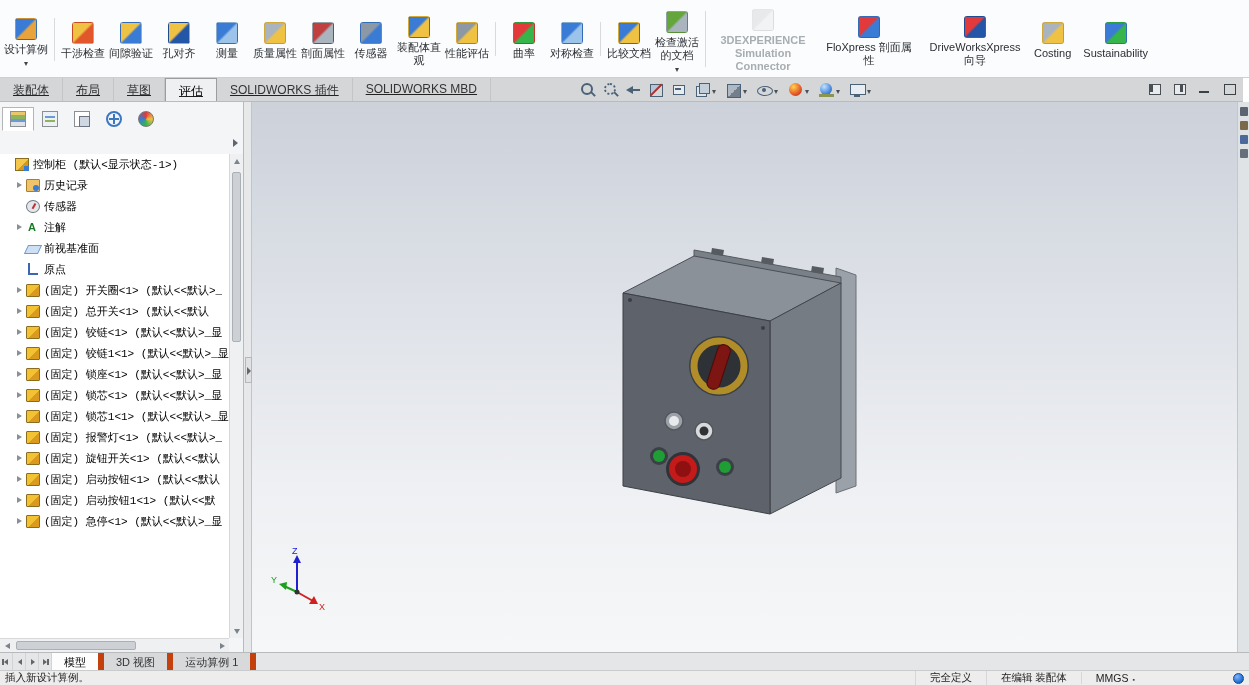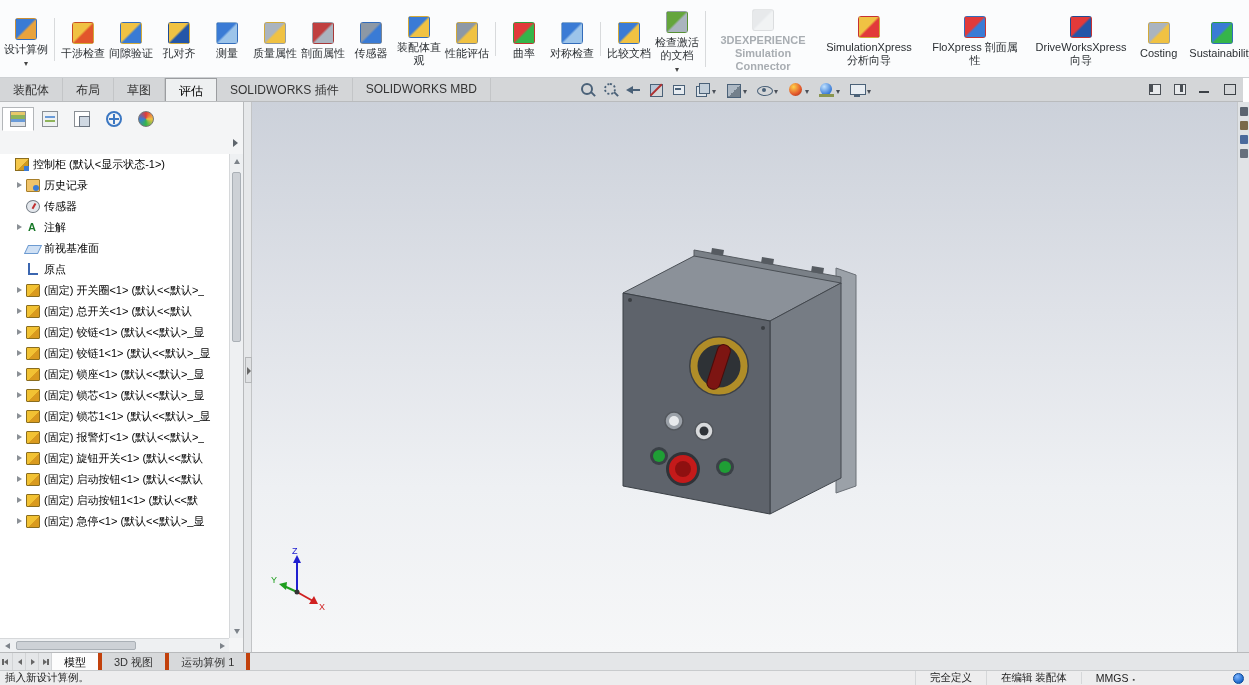--- a/index.html
+++ b/index.html
@@ -20,21 +20,21 @@
   .rb-caret { height:9px; }
   .rb-caret::before { content:"▾"; font-size:8px; color:#444; line-height:9px; }
   .rb-item.disabled .rb-label { color:#a8adb2;font-weight:bold; }
   .rb-item.disabled .rb-icon { opacity:.45; }
   .rb-item.sep { margin-right:9px; }
   .rb-item.sep::after { content:''; position:absolute; right:-5px; top:3px; bottom:4px;
                         width:1px; background:#d8dadc; }
 
   
   #tabbar { position:absolute; top:78px; left:0; right:6px; height:24px; background:#d4d6d8;
-            border-bottom:1px solid #b9bbbd; display:flex; align-items:stretch; }
+            border-bottom:1px solid #b9bbbd; display:flex; align-items:stretch;text-decoration:underline; }
   .cmdtab { padding:4px 13px 3px; font-size:12px; color:#333; border-right:1px solid #c3c5c7;
             cursor:pointer; white-space:nowrap; }
   .cmdtab.active { background:#eef0f1; border:1px solid #9b9da0; border-bottom:none; color:#000; }
 
   
   #viewbar { position:absolute; left:578px; top:2px; height:20px; display:flex; align-items:center; }
   .vi-entry { display:flex; align-items:center; margin-right:4px; cursor:pointer; }
   .vi { width:19px; height:18px; position:relative; display:inline-block; }
   .vcaret { width:8px; }
   .vcaret::before { content:"▾"; font-size:8px; color:#4a5058; }
@@ -121,21 +121,21 @@
   .ti-assembly::after { content:''; position:absolute; right:-1px; bottom:-1px; width:5px; height:5px; background:#3a7bd5; }
   .ti-history { background:#f0c36a; border:1px solid #a87f2a; border-radius:1px; }
   .ti-history::after { content:''; position:absolute; right:0; bottom:0; width:6px; height:6px; border-radius:50%; background:#3a7bd5; }
   .ti-sensor { border:1px solid #6f7780; border-radius:50%; background:#e3e7ec; }
   .ti-sensor::after { content:''; position:absolute; left:6px; top:2px; width:1.5px; height:6px; background:#c03030; transform:rotate(30deg); }
   .ti-annotation::before { content:'A'; position:absolute; left:2px; top:0; font-size:11px; font-weight:bold; color:#1a7a2a; }
   .ti-plane { width:14px; height:9px; margin-top:2px; background:#cfe0f4; border:1px solid #6d9bd1; transform:skewX(-25deg); }
   .ti-origin::before { content:''; position:absolute; left:2px; top:0; width:2px; height:11px; background:#3b66b0; }
   .ti-origin::after { content:''; position:absolute; left:2px; bottom:1px; width:10px; height:2px; background:#3b66b0; }
   .ti-part { background:linear-gradient(135deg,#f2c233 55%,#d99a1e 55%); border:1px solid #8a6d1f; border-radius:1px; }
-  .tlabel { overflow:hidden; text-overflow:clip; font-size:11px; color:#000; }
+  .tlabel { overflow:hidden; text-overflow:clip; font-size:11px; color:#000;font-family:Liberation Mono, monospace; }
 
   
   .vscroll { position:absolute; top:52px; right:0; bottom:14px; width:14px; background:#eef0f2; border-left:1px solid #d6d8da; }
   .hscroll { position:absolute; left:0; right:14px; bottom:0; height:14px; background:#eef0f2; border-top:1px solid #d6d8da; }
   .sb-btn { position:absolute; width:14px; height:14px; }
   .sb-up::before { content:''; position:absolute; left:4px; top:5px; border-left:3.5px solid transparent; border-right:3.5px solid transparent; border-bottom:5px solid #7d838a; }
   .sb-down::before { content:''; position:absolute; left:4px; top:5px; border-left:3.5px solid transparent; border-right:3.5px solid transparent; border-top:5px solid #7d838a; }
   .sb-left::before { content:''; position:absolute; left:5px; top:4px; border-top:3.5px solid transparent; border-bottom:3.5px solid transparent; border-right:5px solid #7d838a; }
   .sb-right::before { content:''; position:absolute; left:5px; top:4px; border-top:3.5px solid transparent; border-bottom:3.5px solid transparent; border-left:5px solid #7d838a; }
   .vthumb { position:absolute; left:2px; right:2px; top:18px; height:170px; background:#cdd1d6; border:1px solid #aab0b6; border-radius:2px; }
@@ -160,21 +160,21 @@
 
   
   #bottombar { position:absolute; left:0; right:0; bottom:15px; height:18px; background:#e4e6e8;
       border-top:1px solid #b8babc; display:flex; align-items:stretch; font-size:11px; }
   .nb { width:13px; height:100%; position:relative; border-right:1px solid #d2d4d6; cursor:pointer; }
   .nb::before { content:''; position:absolute; top:6px; }
   .nb-scroll-first::before { left:4px; border-top:3px solid transparent; border-bottom:3px solid transparent; border-right:4px solid #666; box-shadow:-2px 0 0 #666; }
   .nb-scroll-prev::before  { left:5px; border-top:3px solid transparent; border-bottom:3px solid transparent; border-right:4px solid #666; }
   .nb-scroll-next::before  { left:5px; border-top:3px solid transparent; border-bottom:3px solid transparent; border-left:4px solid #666; }
   .nb-scroll-last::before  { left:4px; border-top:3px solid transparent; border-bottom:3px solid transparent; border-left:4px solid #666; box-shadow:2px 0 0 #666; }
-  .btab { padding:2px 12px 0; border-right:4px solid #c2410c; background:#d7d9db; color:#333; cursor:pointer; white-space:nowrap; }
+  .btab { padding:2px 12px 0; border-right:6px solid #c2410c; background:#d7d9db; color:#333; cursor:pointer; white-space:nowrap; }
   .btab.active { background:#fdfdfd; color:#000; }
 
   
   #statusbar { position:absolute; left:0; right:0; bottom:0; height:15px; background:#ededee;
       border-top:1px solid #c9cbcd; display:flex; align-items:center; font-size:10.5px; color:#222; padding:0 5px; }
   .st-right { margin-left:auto; display:flex; align-items:center; gap:0; }
   .st-item { padding:0 14px; border-left:1px solid #d5d7d9; white-space:nowrap; }
   .st-spacer { width:78px; }
   .st-caret::before { content:"▪"; font-size:7px; color:#444; margin-left:4px; }
   #status-globe { width:11px; height:11px; border-radius:50%; background:radial-gradient(circle at 35% 30%, #7fb6ff, #1664c8 75%); border:1px solid #0c4a9a; margin-left:6px; cursor:pointer; }
@@ -269,25 +269,20 @@
         <span class="rb-label">检查激活的文档</span>
         <span class="rb-caret"></span>
       </div>
 
       <div class="rb-item disabled wide">
         <span class="rb-icon" style="background: linear-gradient(135deg, rgb(207, 211, 215) 46%, rgb(230, 233, 235) 54%);"></span>
         <span class="rb-label">3DEXPERIENCE Simulation Connector</span>
 
       </div>
 
-      <div class="rb-item wide">
-        <span class="rb-icon" style="background: linear-gradient(135deg, rgb(240, 194, 67) 46%, rgb(226, 58, 58) 54%);"></span>
-        <span class="rb-label">SimulationXpress 分析向导</span>
-
-      </div>
 
       <div class="rb-item wide">
         <span class="rb-icon" style="background: linear-gradient(135deg, rgb(226, 58, 58) 46%, rgb(58, 123, 213) 54%);"></span>
         <span class="rb-label">FloXpress 剖面属性</span>
 
       </div>
 
       <div class="rb-item wide">
         <span class="rb-icon" style="background: linear-gradient(135deg, rgb(226, 58, 58) 46%, rgb(36, 86, 168) 54%);"></span>
         <span class="rb-label">DriveWorksXpress 向导</span>

